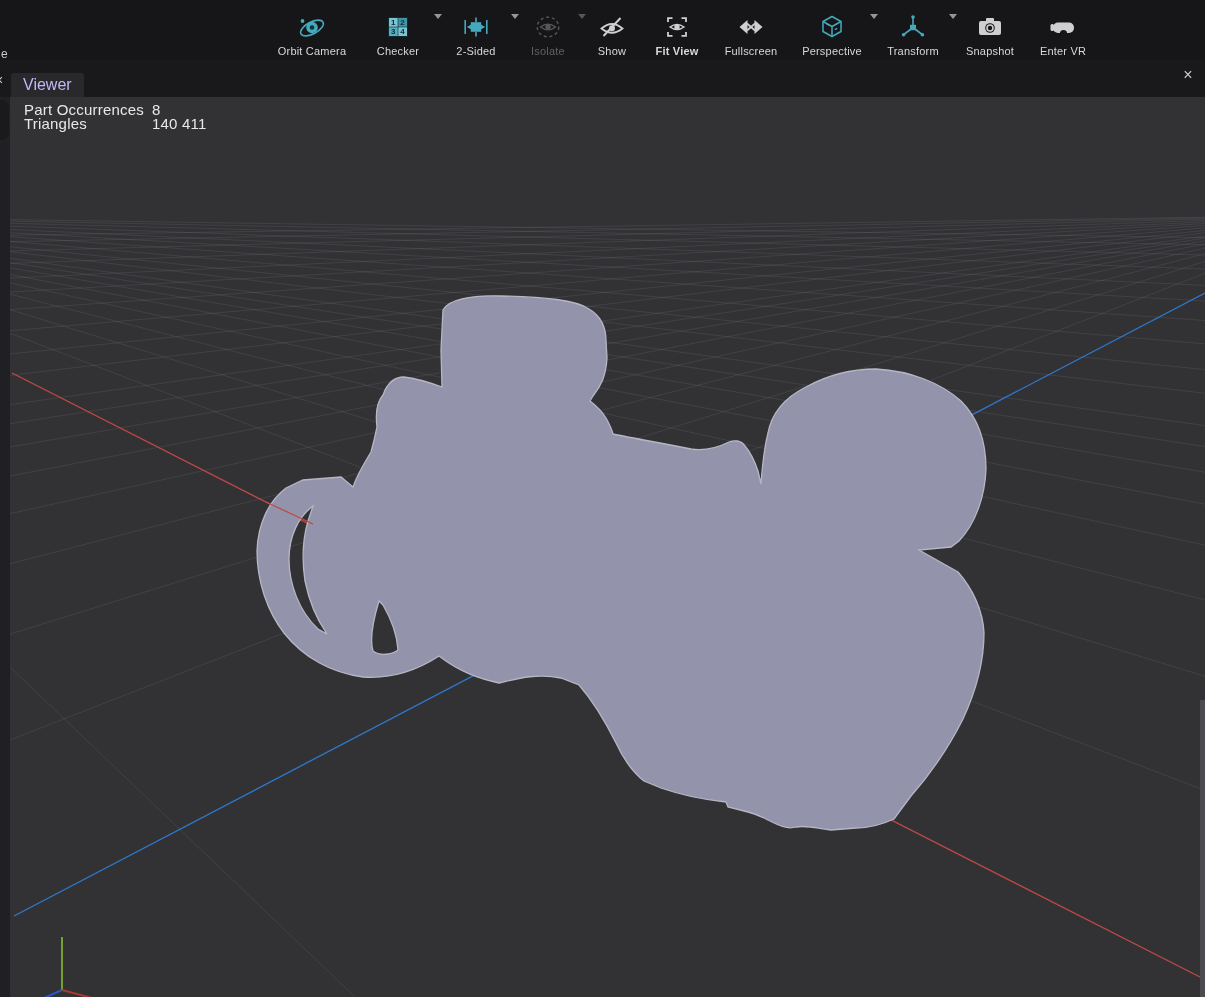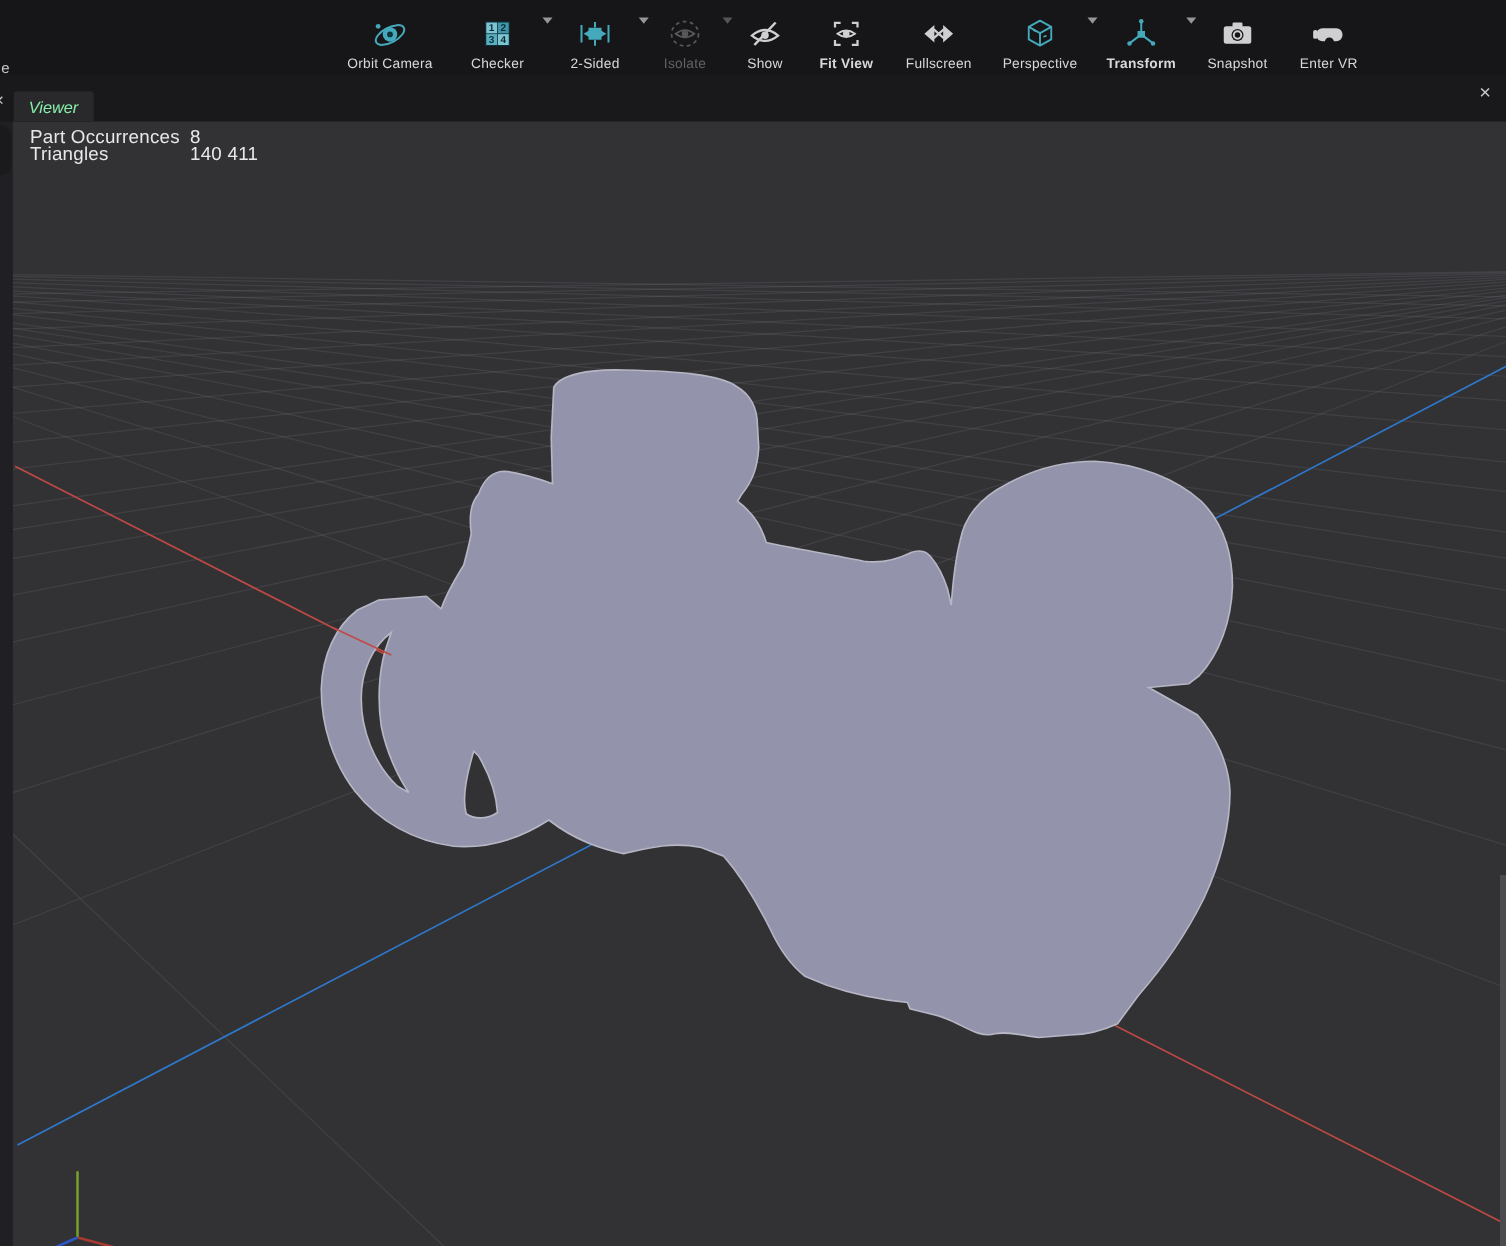--- a/index.html
+++ b/index.html
@@ -20,22 +20,22 @@
   .tb-item{position:relative;display:flex;flex-direction:column;align-items:center;padding-top:13px;cursor:pointer;}
   .tb-icon{height:28px;display:flex;align-items:center;justify-content:center;}
   .tb-icon svg{display:block;}
   .tb-label{margin-top:4px;font-size:11px;color:#d8d8da;white-space:nowrap;letter-spacing:.2px;}
   .tb-item.disabled .tb-label{color:#616165;}
   .caret{position:absolute;right:-13px;top:14px;width:0;height:0;
          border-left:4px solid transparent;border-right:4px solid transparent;border-top:5px solid #96969a;}
   .tb-item.disabled .caret{border-top-color:#55555a;}
   
   .tabstrip{position:absolute;left:0;top:60px;width:100%;height:37px;background:#19191b;z-index:8;}
-  .tab{position:absolute;left:11px;bottom:0;height:24px;padding:0 12px;background:#29292c;color:#86efac;
-       font-size:13px;display:flex;align-items:center;border-radius:3px 3px 0 0;cursor:pointer;font-style:italic;}
+  .tab{position:absolute;left:11px;bottom:0;height:24px;padding:0 12px;background:#29292c;color:#c4b5fd;
+       font-size:16px;display:flex;align-items:center;border-radius:3px 3px 0 0;cursor:pointer;}
   .close-btn{position:absolute;right:5px;top:3px;width:24px;height:24px;background:transparent;border:none;
              color:#c9c9cb;font-size:16px;line-height:24px;text-align:center;cursor:pointer;padding:0;}
   
   .frag-e{position:absolute;left:1px;top:47px;font-size:12px;color:#c9c9cb;z-index:11;}
   .frag-x{position:absolute;left:-5px;top:72px;font-size:14px;color:#c9c9cb;z-index:11;}
   
   .stats{position:absolute;left:24px;top:103px;display:grid;grid-template-columns:128px auto;
          row-gap:1px;font-size:15px;color:#e8e8ea;z-index:5;letter-spacing:.2px;}
   .stats span{line-height:13px;}
 </style>
@@ -200,21 +200,21 @@
         <div class="tb-icon">
           <svg width="28" height="28" viewBox="0 0 28 28" fill="none" stroke="#45a9bc" stroke-width="1.5" stroke-linejoin="round">
    <path d="M14,3.5 L23,8.5 V18.5 L14,23.5 L5,18.5 V8.5 Z"></path>
    <path d="M5,8.5 L14,13.5 L23,8.5 M14,13.5 V23.5"></path>
    <path d="M8.6,11 l2.4,1.2 M16.8,16.6 l2.4,-1.2" stroke-width="1.2"></path>
           </svg>
         </div>
         <span class="caret"></span>
         <div class="tb-label">Perspective</div>
       </div>
-      <div class="tb-item" style="min-width: 62px; font-weight: bold;">
+      <div class="tb-item" style="min-width: 62px;">
         <div class="tb-icon">
           <svg width="28" height="28" viewBox="0 0 28 28" stroke="#45a9bc" stroke-width="1.6" fill="#45a9bc">
    <line x1="14" y1="14.5" x2="14" y2="4.5"></line>
             <line x1="14" y1="14.5" x2="4.8" y2="21.5"></line>
             <line x1="14" y1="14.5" x2="23.2" y2="21.5"></line>
    <circle cx="14" cy="4" r="1.8" stroke="none"></circle>
             <circle cx="4.6" cy="21.8" r="1.8" stroke="none"></circle>
             <circle cx="23.4" cy="21.8" r="1.8" stroke="none"></circle>
    <rect x="11" y="11.8" width="6" height="5.4" stroke="none"></rect>
           </svg>

